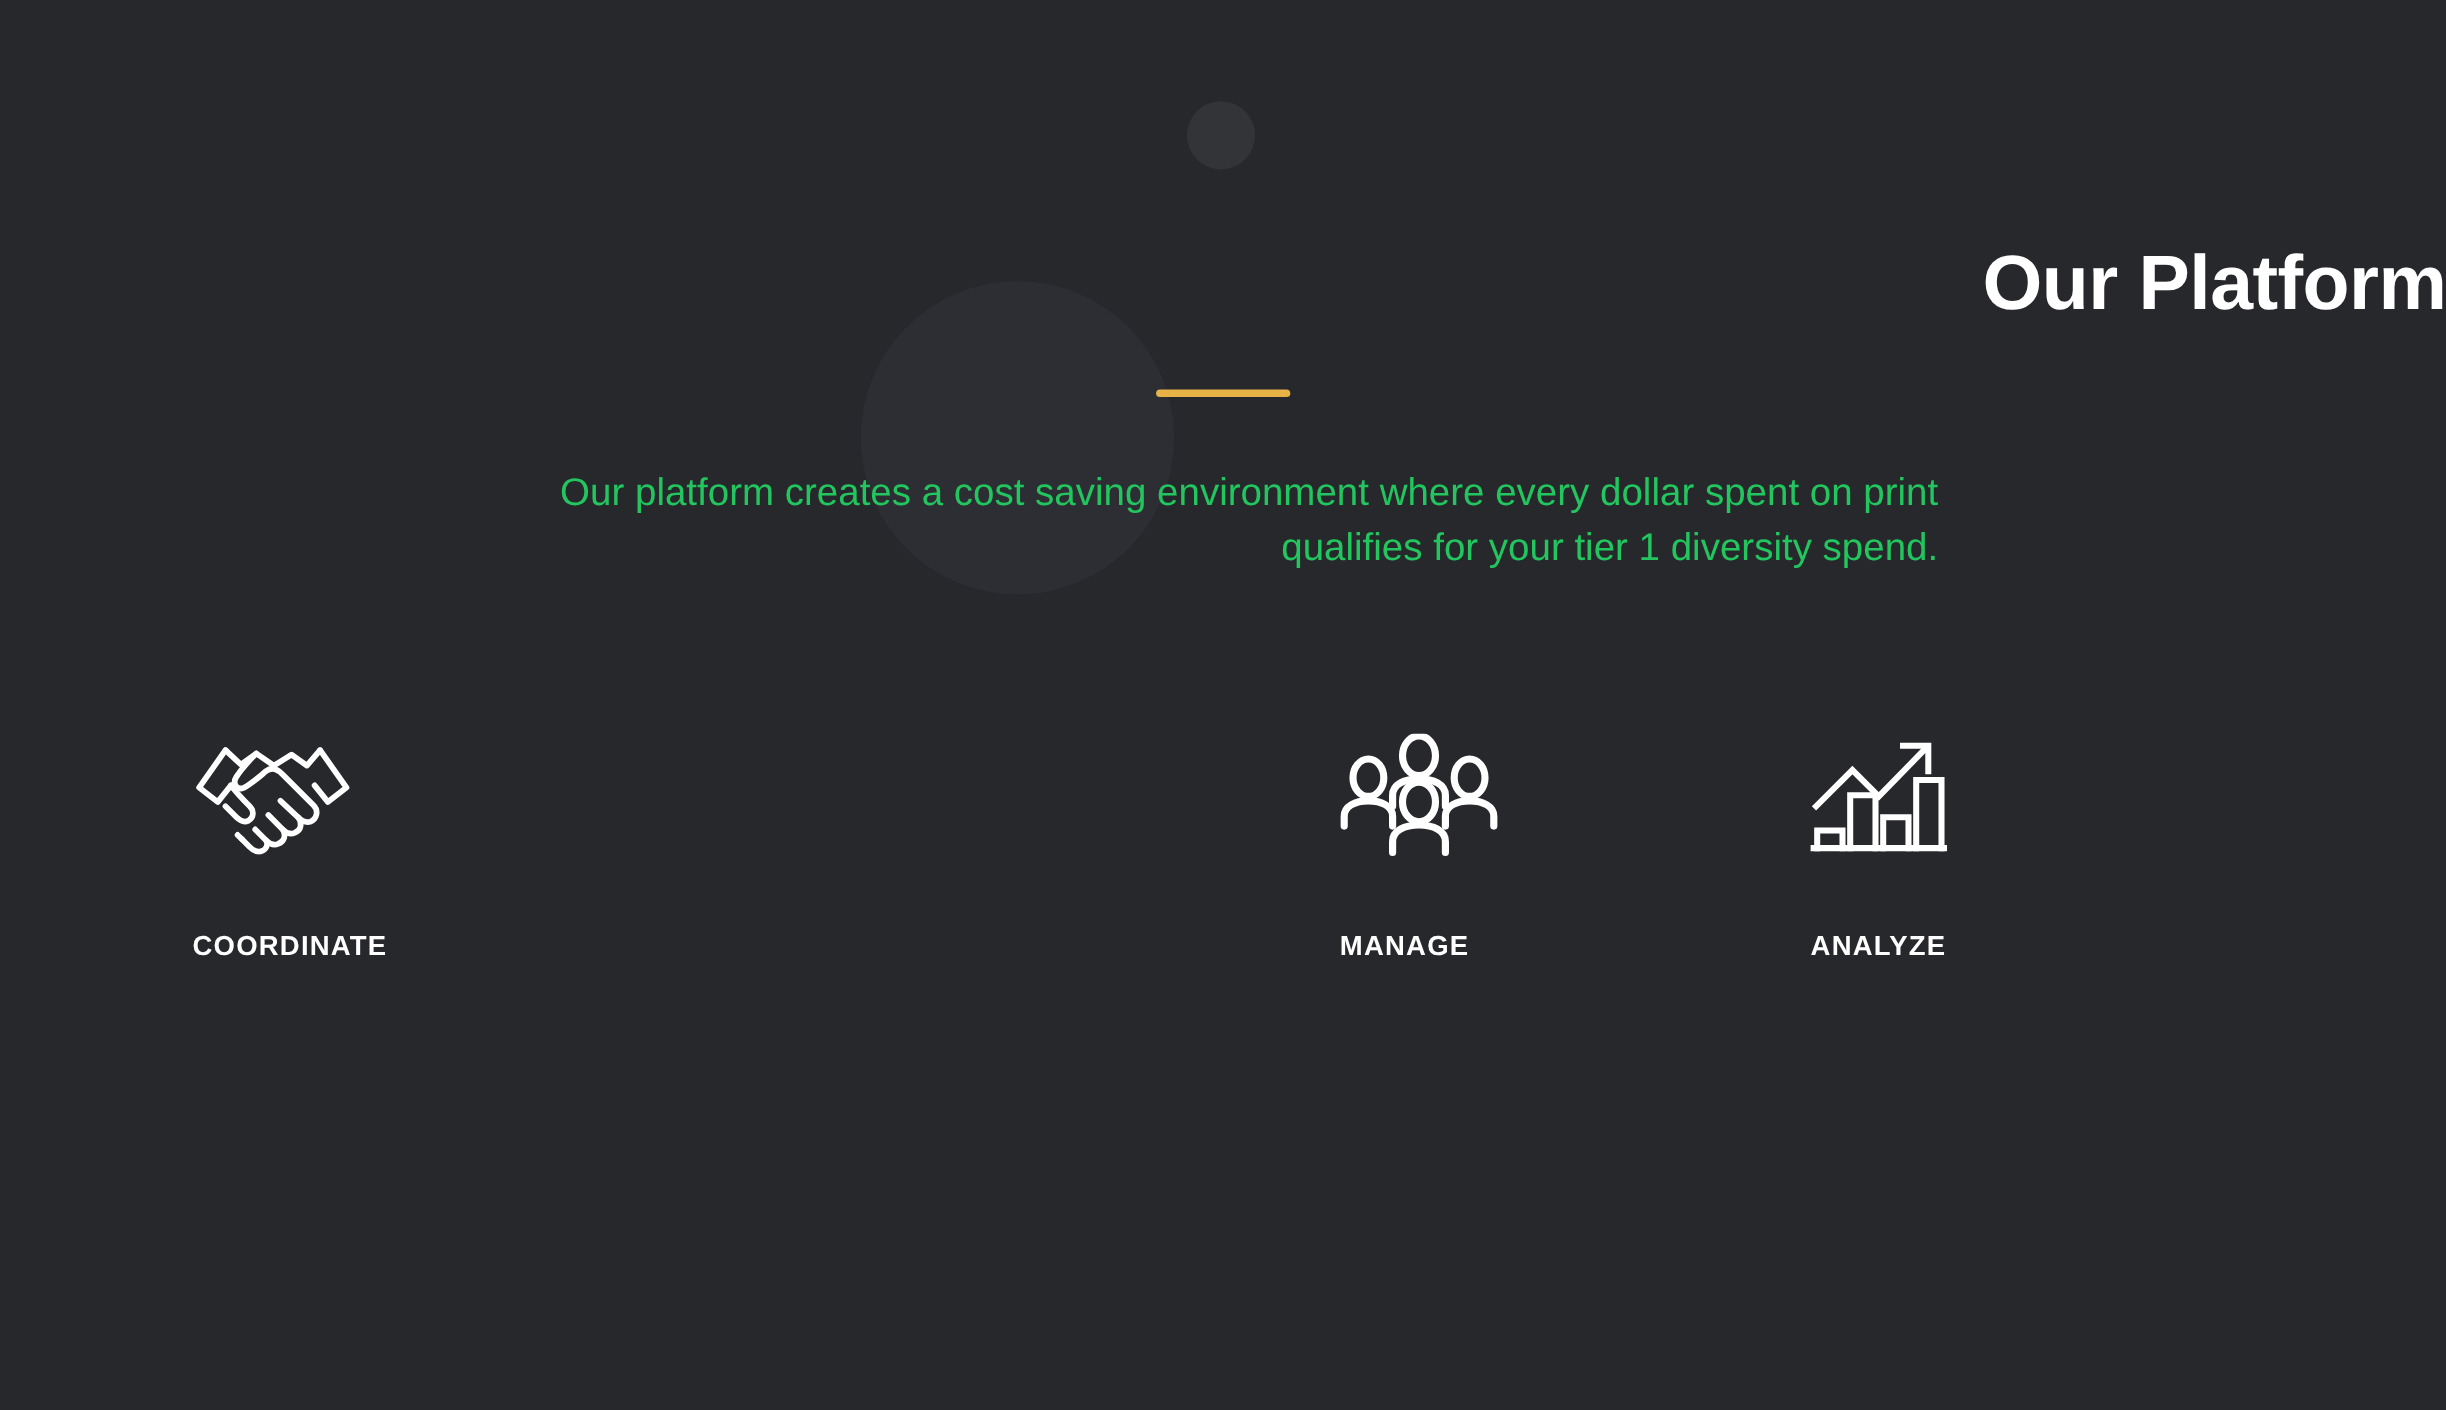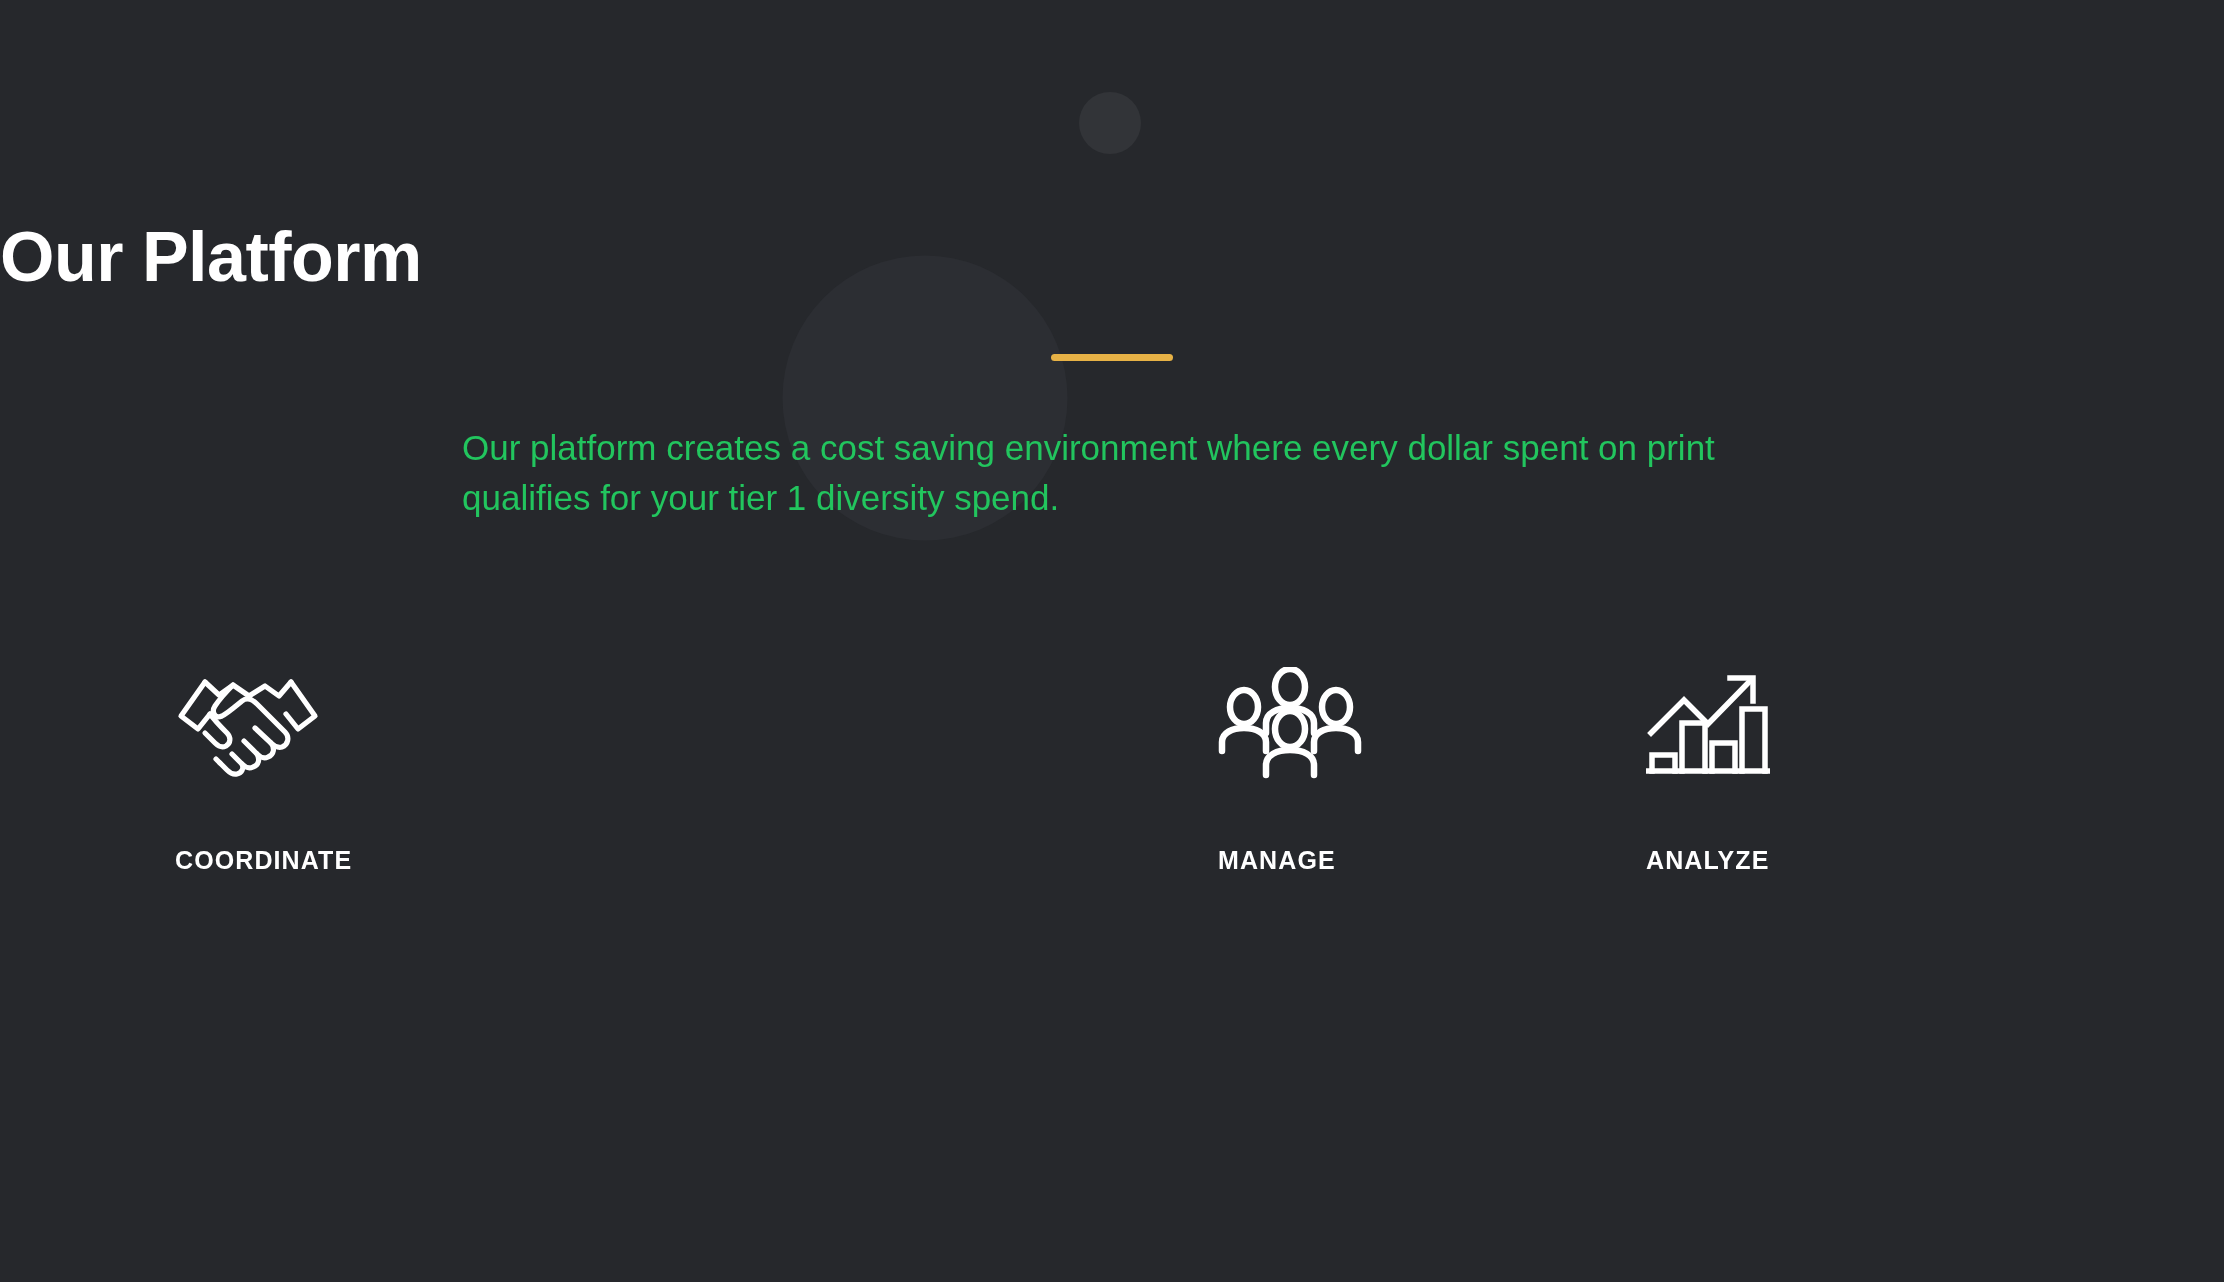--- a/index.html
+++ b/index.html
@@ -42,21 +42,21 @@
     height: 285px;
     border-radius: 50%;
     background: #2c2e33;
     transform: translate(-50%, -50%);
   }
 
   
   .hero {
     position: relative;
     z-index: 2;
-    text-align: left;
+    text-align: right;
     padding-top: 222px;
   }
   .page-title {
     font-size: 70px;
     font-weight: 700;
     color: #ffffff;
     letter-spacing: -0.5px;
     line-height: 1;
   }
   .divider {

